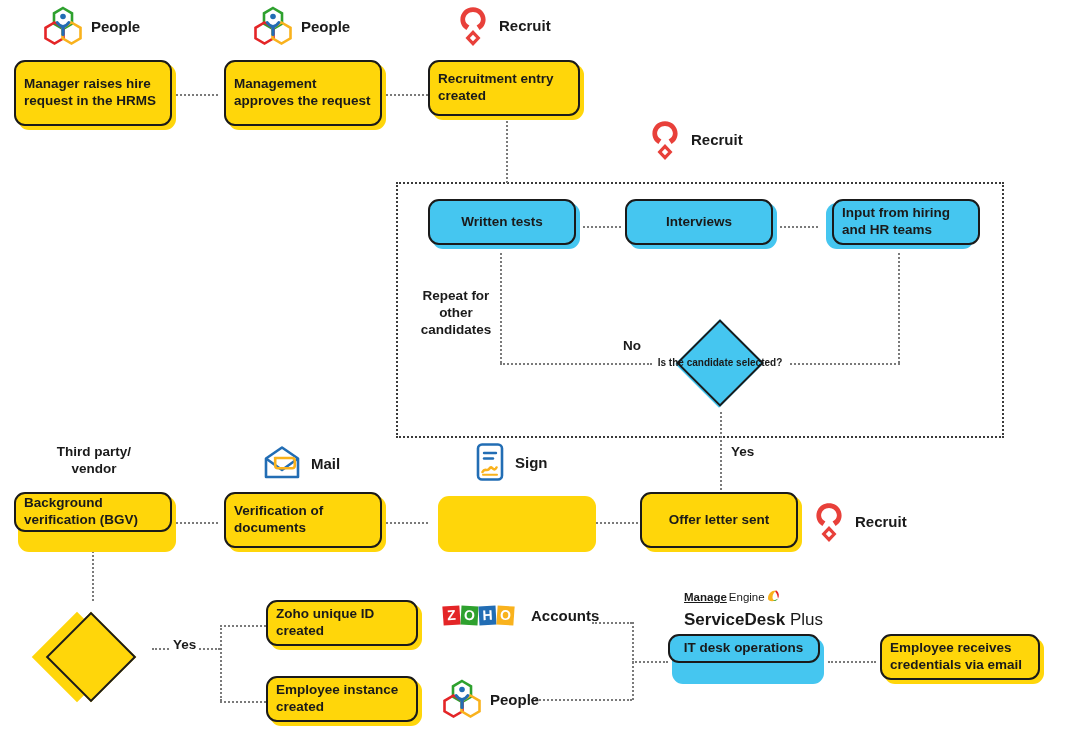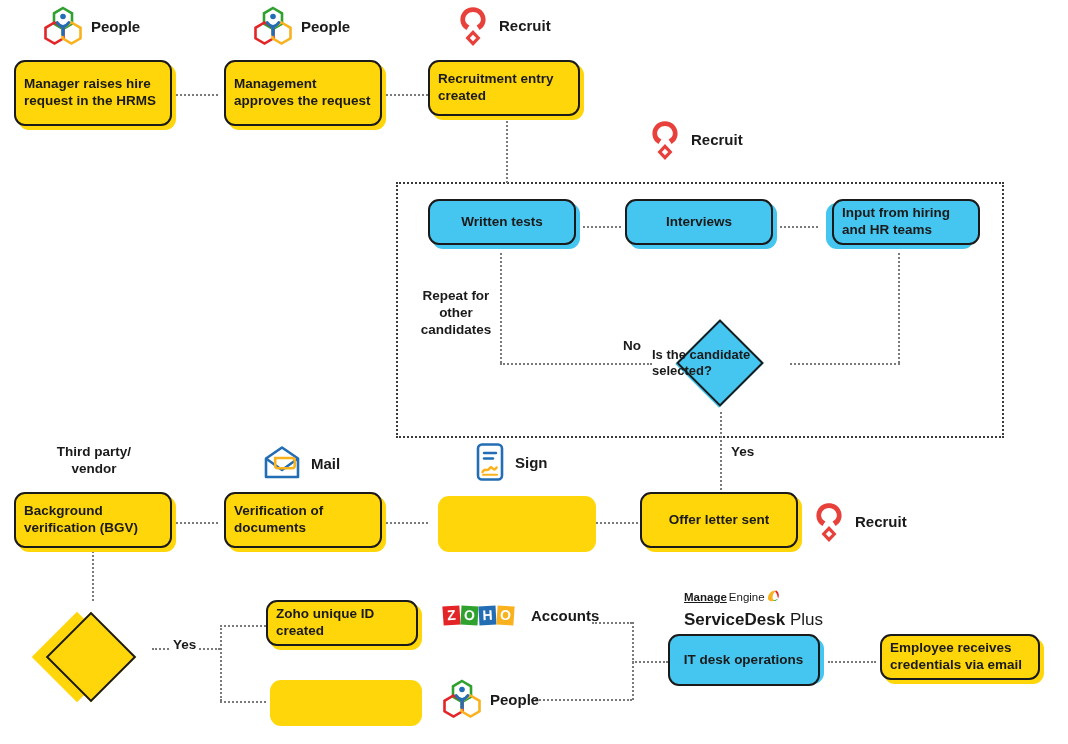--- a/index.html
+++ b/index.html
@@ -67,23 +67,23 @@
     z-index: 3;
   }
   .diamond-plate.blue   { background: #45C6F0; }
   .diamond-plate.yellow { background: #FFD60A; }
   .diamond-label {
     position: absolute;
     inset: 0;
     display: flex;
     align-items: center;
     justify-content: center;
-    text-align: left;
-    font-weight: bold;
-    font-size: 13px;
+    text-align: right;
+    font-weight: bold;
+    font-size: 10px;
     line-height: 1.25;
     color: #1a1a1a;
     z-index: 6;
     pointer-events: none;
   }
 
   
   .conn {
     position: absolute;
     z-index: 2;
@@ -289,21 +289,21 @@
   <div class="label center" style="left:414px; top:288px; width:84px;">Repeat for other candidates</div>
   <div class="edge-label" style="left:620px; top:338px;">No</div>
   <div class="edge-label" style="left:728px; top:444px;">Yes</div>
 
   <div class="conn h" style="left:176px; top:522px; width:42px;"></div>
   <div class="conn h" style="left:386px; top:522px; width:42px;"></div>
   <div class="conn h" style="left:596px; top:522px; width:42px;"></div>
   <div class="conn v" style="left:92px; top:551px; height:50px;"></div>
 
   <div class="plate yellow" style="left:18px; top:496px; width:158px; height:56px;"></div>
-  <div class="node yellow" style="left:14px; top:492px; width:158px; height:56px;">Background verification (BGV)</div>
+  <div class="node yellow" style="left:14px; top:492px; width:158px; height:40px;">Background verification (BGV)</div>
 
   <div class="plate yellow" style="left:228px; top:496px; width:158px; height:56px;"></div>
   <div class="node yellow" style="left:224px; top:492px; width:158px; height:56px;">Verification of documents</div>
 
   <div class="plate yellow" style="left:438px; top:496px; width:158px; height:56px;"></div>
 
   <div class="plate yellow" style="left:644px; top:496px; width:158px; height:56px;"></div>
   <div class="node yellow" style="left:640px; top:492px; width:158px; height:56px;">Offer letter sent</div>
 
   <div class="label center" style="left:42px; top:444px; width:104px;">Third party/ vendor</div>
@@ -349,20 +349,21 @@
 
   <div class="conn h" style="left:152px; top:648px; width:68px;"></div>
   <div class="conn v" style="left:220px; top:625px; height:76px;"></div>
   <div class="conn h" style="left:220px; top:625px; width:46px;"></div>
   <div class="conn h" style="left:220px; top:701px; width:46px;"></div>
 
   <div class="plate yellow" style="left:270px; top:604px; width:152px; height:46px;"></div>
   <div class="node yellow" style="left:266px; top:600px; width:152px; height:46px;">Zoho unique ID created</div>
 
   <div class="plate yellow" style="left:270px; top:680px; width:152px; height:46px;"></div>
+  <div class="node yellow" style="left:266px; top:676px; width:152px; height:46px;">Employee instance created</div>
 
   <div class="edge-label" style="left:170px; top:637px;">Yes</div>
 
   <div class="badge" style="left:443px; top:606px;">
     <span class="badge-icon zoho-mark">
       <span class="zl-1">Z</span>
       <span class="zl-2">O</span>
       <span class="zl-3">H</span>
       <span class="zl-4">O</span>
     </span>
@@ -399,18 +400,18 @@
         <path d="M11,9.8 C9.8,11.6 8,12.3 6,12 C8,11 9.6,10.6 11,9.8 Z" fill="#2EA12E"></path>
       </svg>
     </div>
     <div class="me-bottom">
       <b>ServiceDesk</b>
       <span>Plus</span>
     </div>
   </div>
 
   <div class="plate blue" style="left:672px; top:638px; width:152px; height:46px;"></div>
-  <div class="node blue" style="left:668px; top:634px; width:152px; height:52px;padding-left:7px;">IT desk operations</div>
+  <div class="node blue" style="left:668px; top:634px; width:152px; height:29px;padding-left:7px;">IT desk operations</div>
 
   <div class="plate yellow" style="left:884px; top:638px; width:160px; height:46px;"></div>
   <div class="node yellow" style="left:880px; top:634px; width:160px; height:46px;">Employee receives credentials via email</div>
 
 </div>
 
 </body></html>

